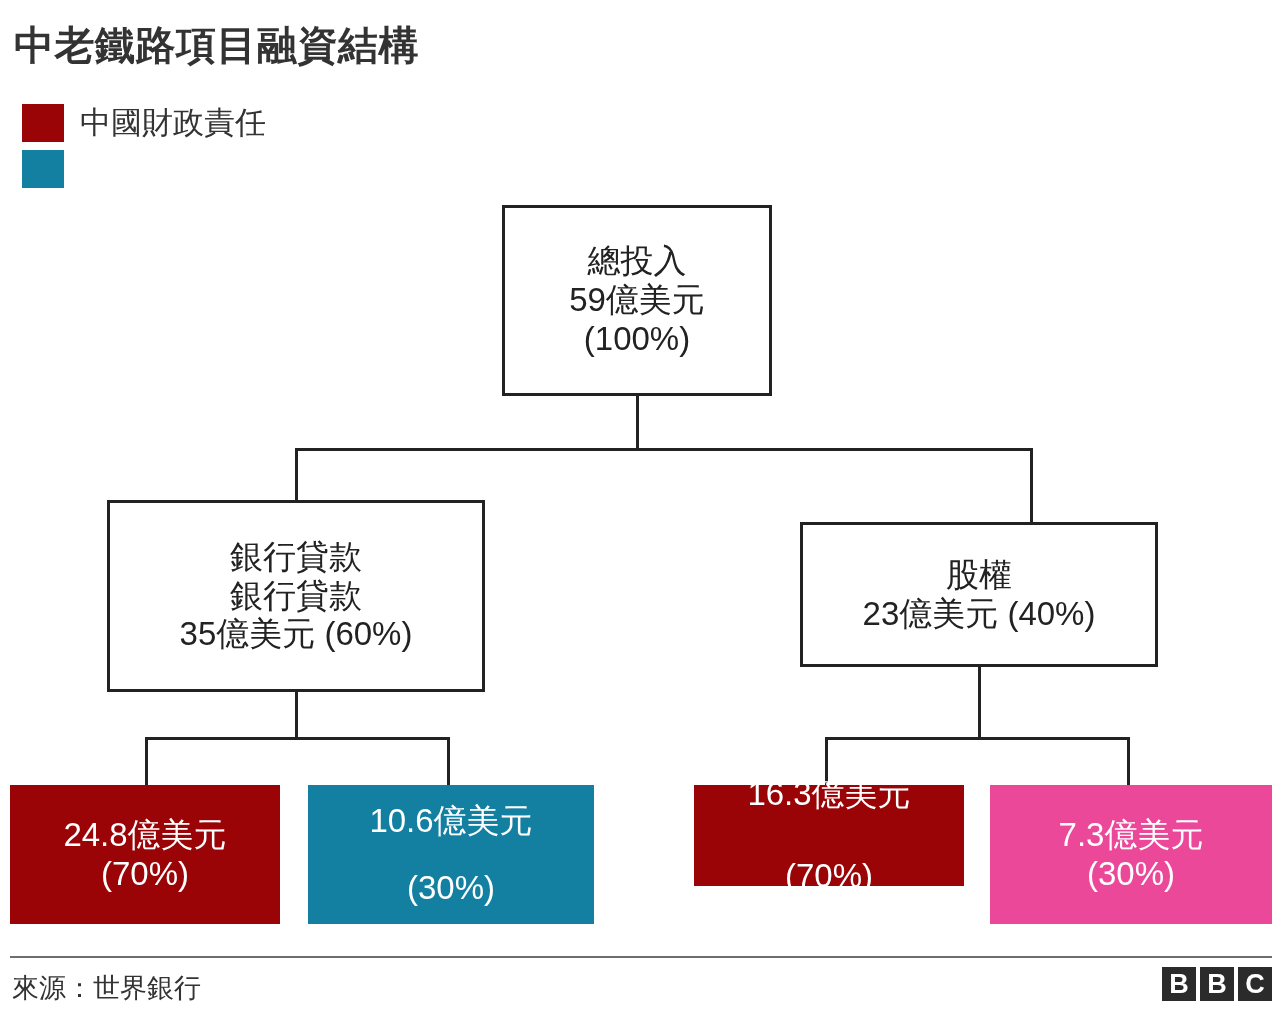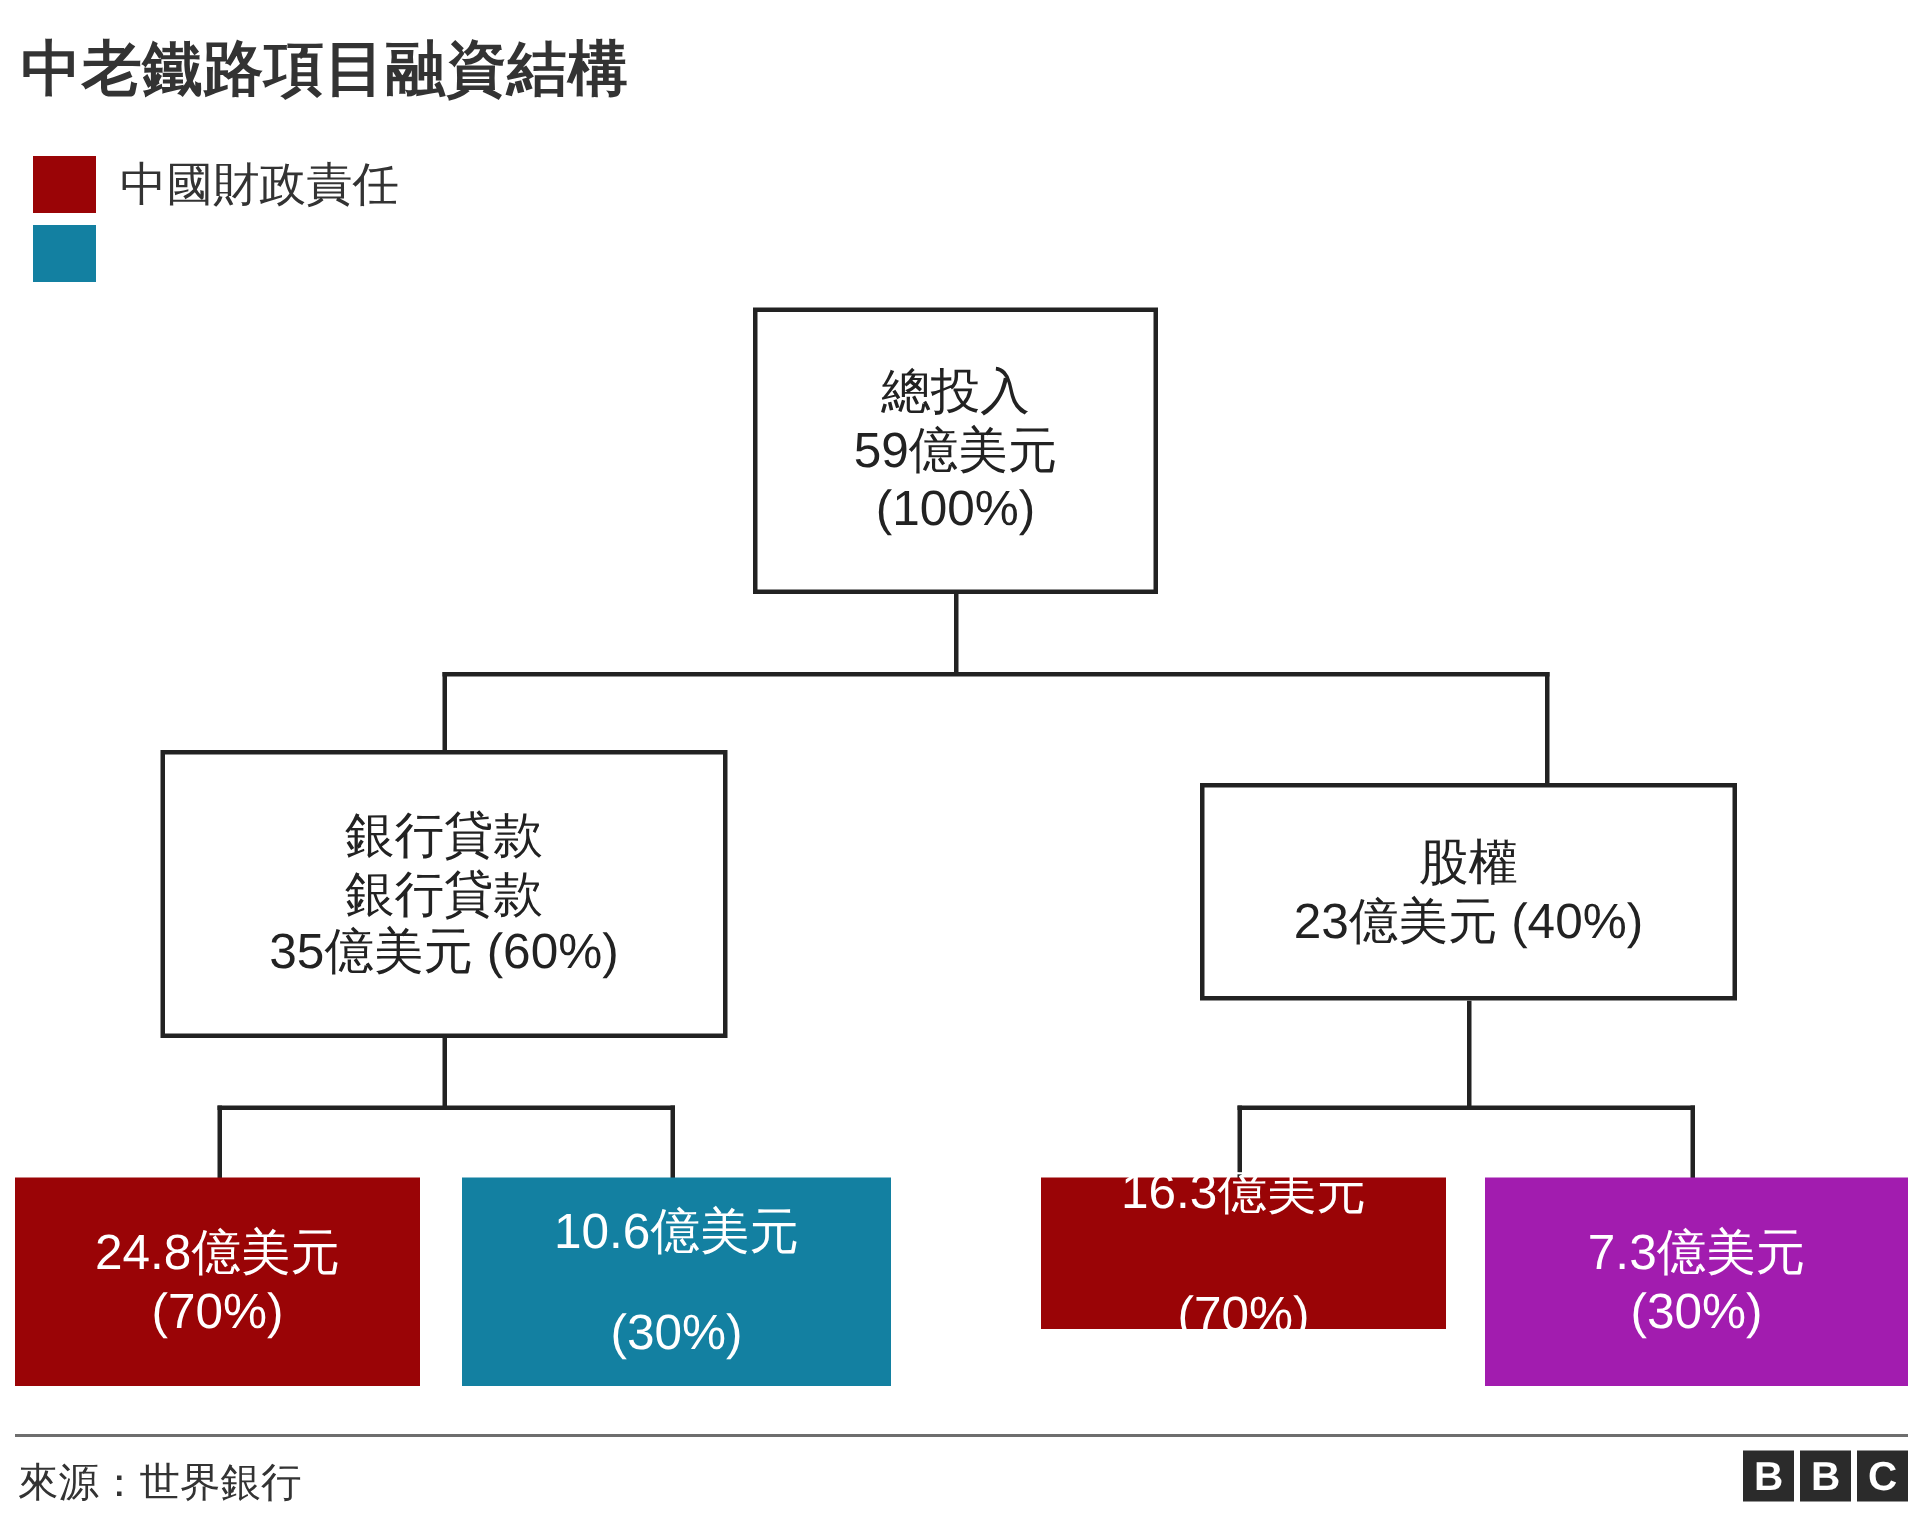--- a/index.html
+++ b/index.html
@@ -73,21 +73,21 @@
     line-height: 1.18;
   }
 
   #node-total            { left: 502px; top: 205px;  width: 270px; height: 191px; font-size: 33px; }
   #node-loan             { left: 107px; top: 500px;  width: 378px; height: 192px; font-size: 33px; }
   #node-equity           { left: 800px; top: 522px;  width: 358px; height: 145px; font-size: 33px; }
 
   #node-loan-china       { left: 10px;   top: 785px; width: 270px; height: 139px; font-size: 33px; background: #9a0406; }
   #node-loan-laos        { left: 308px;  top: 785px; width: 286px; height: 139px; font-size: 33px; background: #1380a1; gap: 28px; }
   #node-equity-china     { left: 694px;  top: 785px; width: 270px; height: 101px; font-size: 33px; background: #9a0406; gap: 43px; }
-  #node-equity-laos      { left: 990px;  top: 785px; width: 282px; height: 139px; font-size: 33px; background: #a21caf; }
+  #node-equity-laos      { left: 990px;  top: 785px; width: 282px; height: 139px; font-size: 33px; background: #ec4899; }
 
   
   .conn {
     position: absolute;
     background: #222222;
   }
   .conn-v { width: 3px; }
   .conn-h { height: 3px; }
 
   

